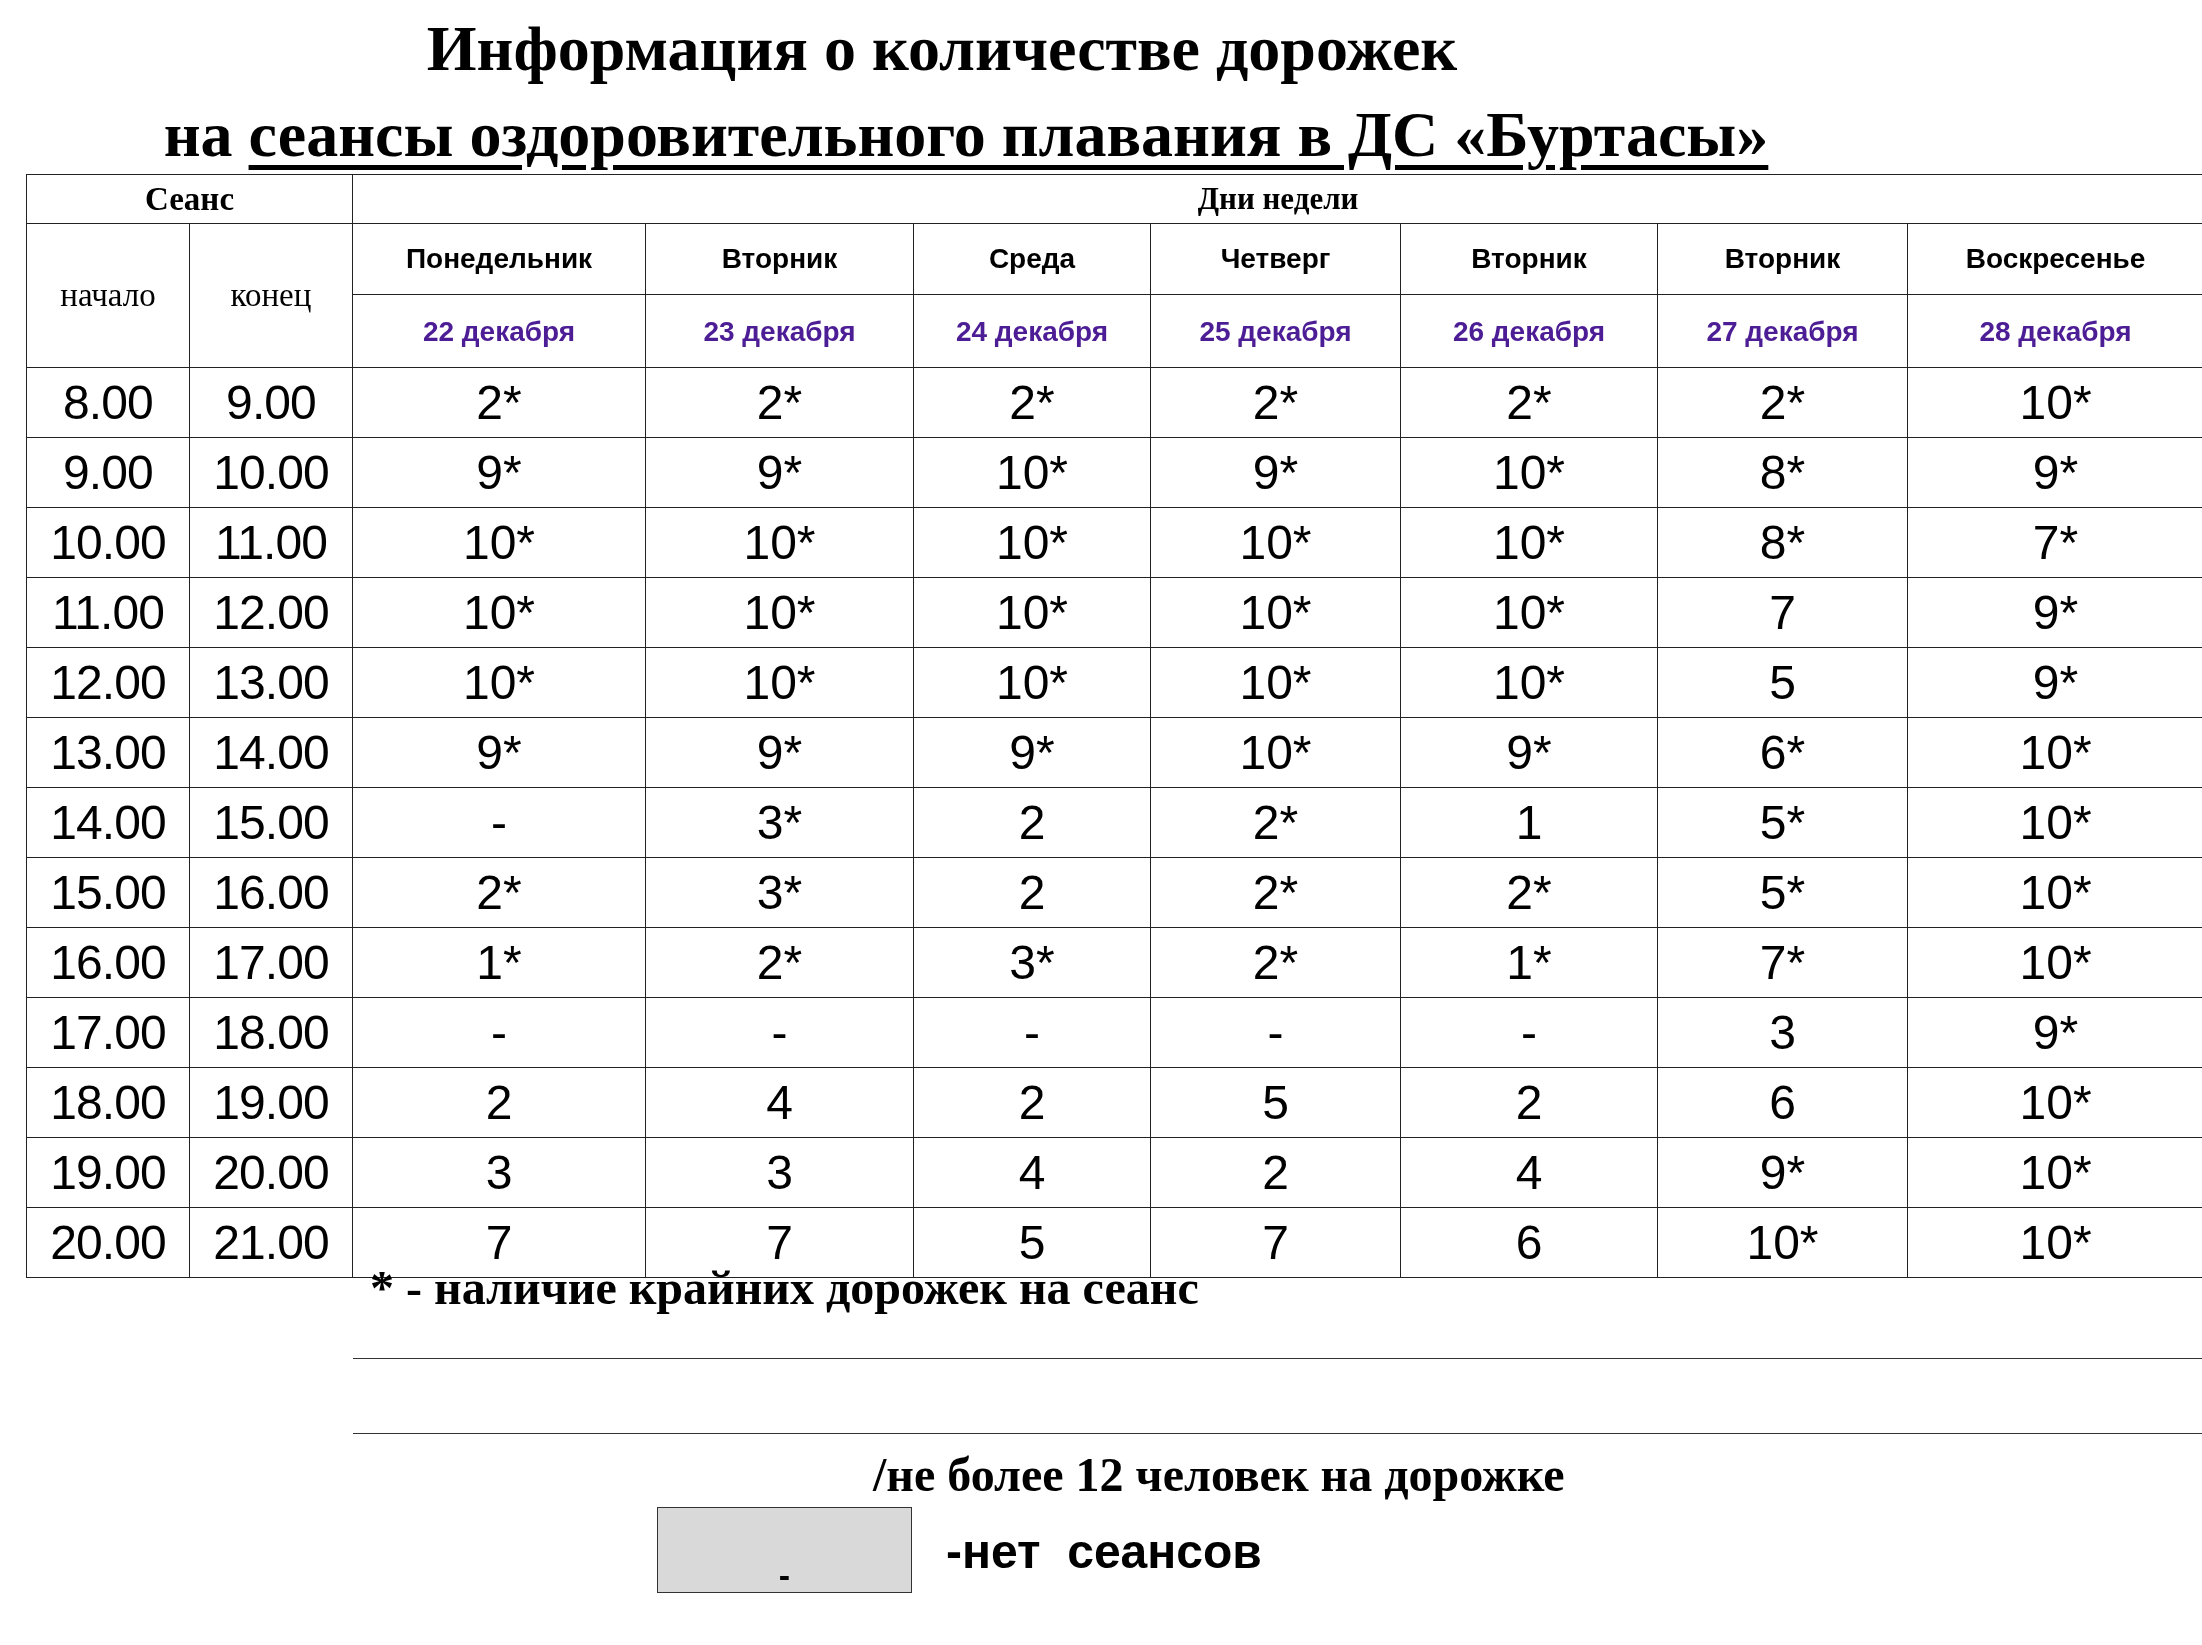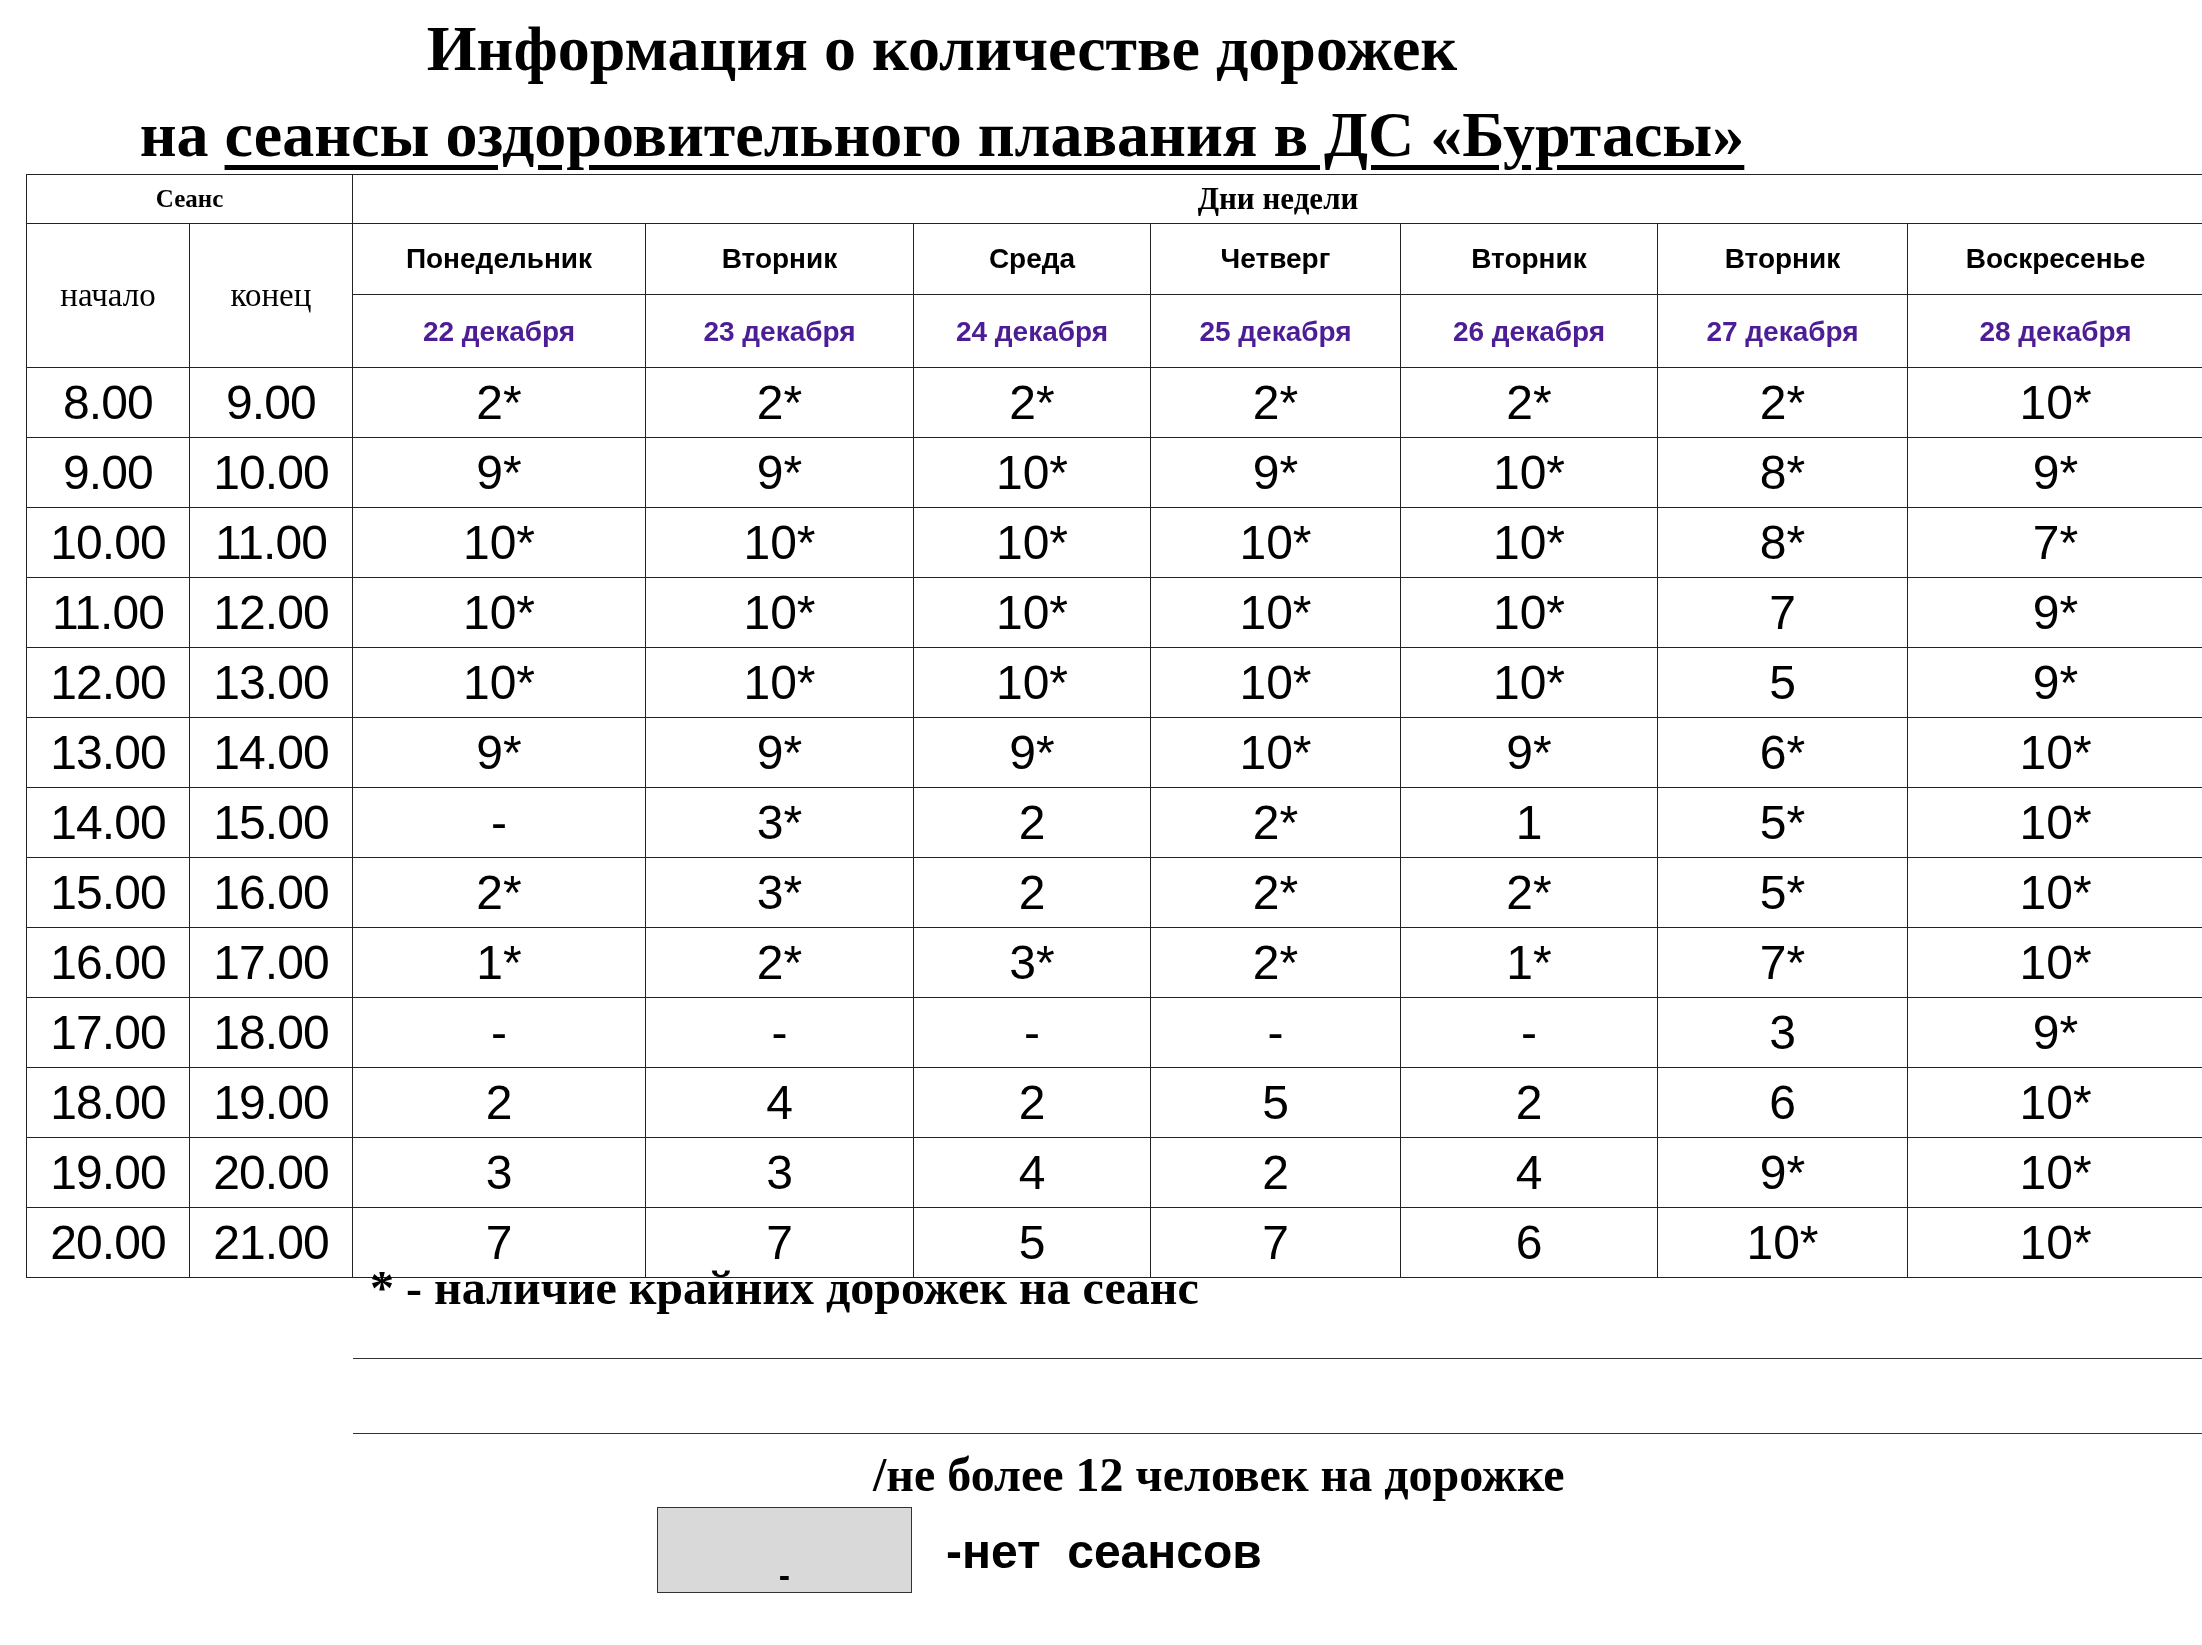--- a/index.html
+++ b/index.html
@@ -19,21 +19,21 @@
       left: 0;
       width: 1884px;
       text-align: center;
       font-family: "Liberation Serif", "DejaVu Serif", serif;
       font-weight: bold;
       font-size: 64px;
       line-height: 1;
       white-space: nowrap;
     }
     #title-line1 { top: 17px; }
-    #title-line2 { top: 103px; }
+    #title-line2 { top: 103px; padding-left: 24px; }
     #title-line2 .ul { text-decoration: underline; text-decoration-thickness: 5.2px; text-underline-offset: 8.6px; }
 
     table.schedule {
       position: absolute;
       left: 26px;
       top: 174px;
       width: 2177px;
       border-collapse: collapse;
       table-layout: fixed;
     }
@@ -41,21 +41,21 @@
       border: 1.7px solid #222;
       padding: 0;
       text-align: center;
       vertical-align: middle;
     }
     .h-serif {
       font-family: "Liberation Serif", "DejaVu Serif", serif;
     }
     .h-seans {
       font-weight: bold;
-      font-size: 25px;
+      font-size: 33px;
       height: 48px;
     }
     .h-days {
       font-weight: bold;
       font-size: 31px;
       text-align: center;
       height: 48px;
     }
     .h-startend {
       font-weight: normal;

